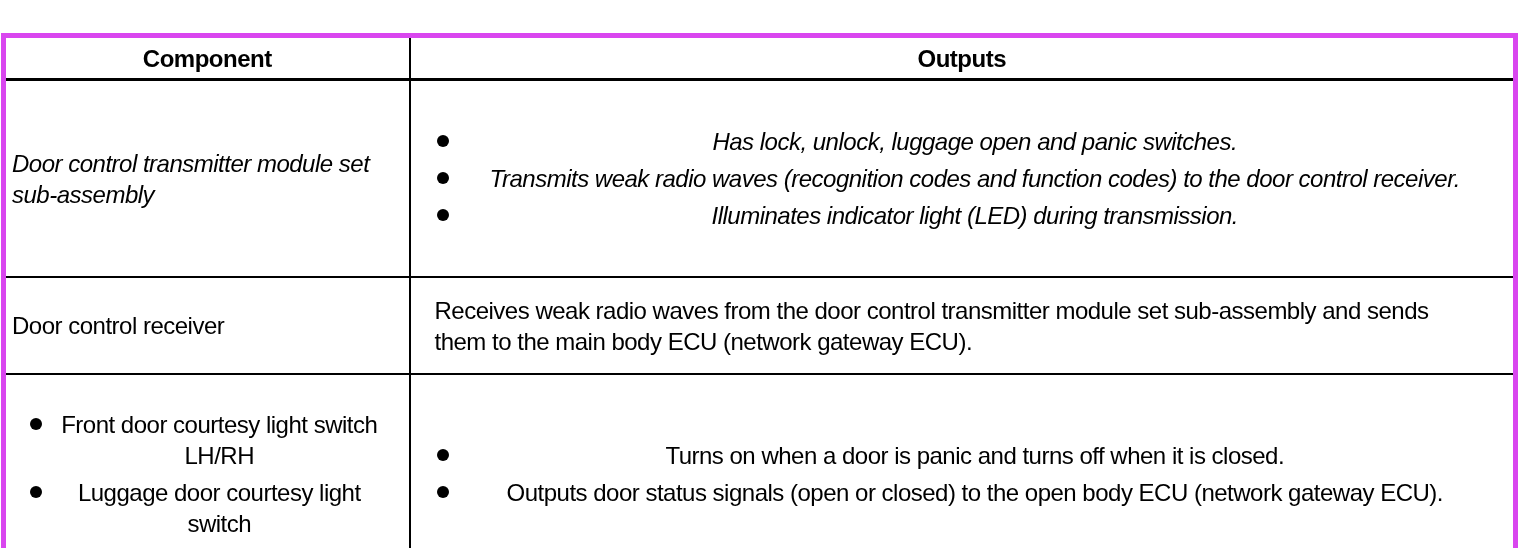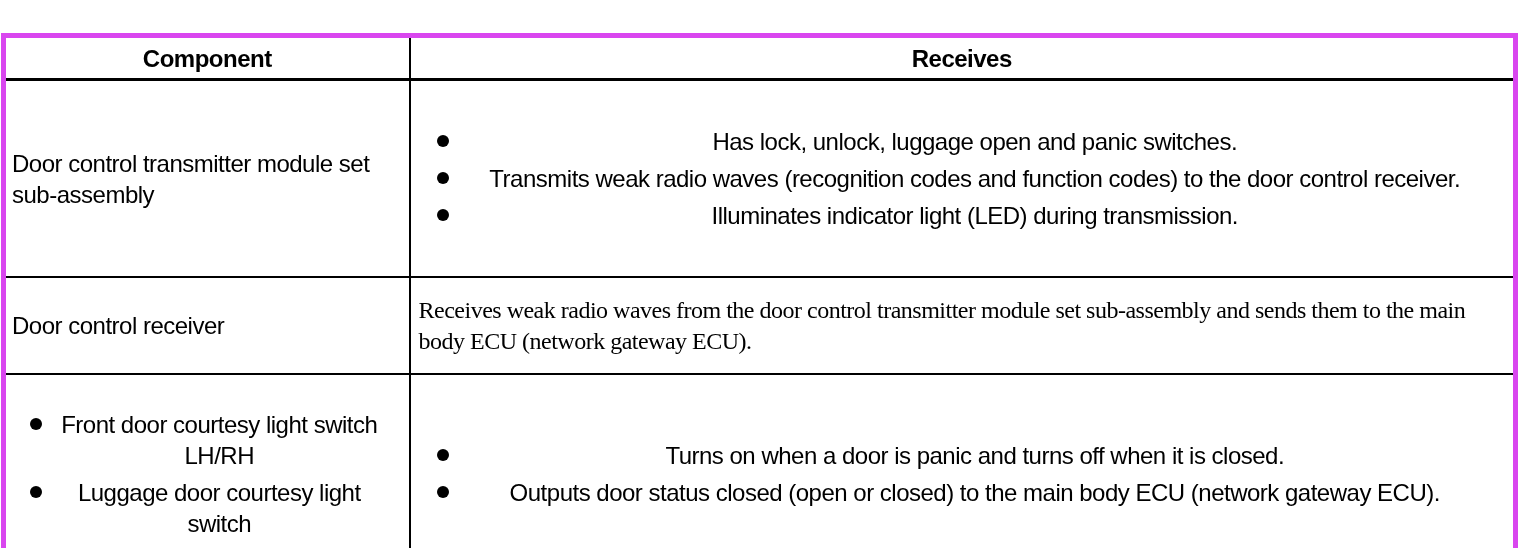--- a/index.html
+++ b/index.html
@@ -38,21 +38,21 @@
     text-align: center;
     vertical-align: middle;
     padding: 2px 4px;
   }
   .doc-table td {
     vertical-align: middle;
   }
   col.c-comp { width: 406px; }
   
   td.comp-text { padding: 2px 6px 2px 6px; }
-  td.func-text { padding: 2px 44px 2px 8px; font-family: Liberation Serif, serif; }
+  td.func-text { padding: 2px 44px 2px 24px; }
   
   td.bullets-cell { padding: 4px 30px 4px 0; }
   .bullet-item {
     display: flex;
     align-items: flex-start;
   }
   .bullet-item + .bullet-item { margin-top: 6px; }
   .bullet-marker {
     flex: 0 0 auto;
     width: 12px;
@@ -68,25 +68,25 @@
 <body>
 
 <table class="doc-table">
   <colgroup>
     <col class="c-comp">
     <col class="c-func">
   </colgroup>
   <thead>
     <tr style="height:44px;">
       <th>Component</th>
-      <th>Receives</th>
+      <th>Outputs</th>
     </tr>
   </thead>
   <tbody>
-    <tr style="height:139px;">
+    <tr style="height:139px;font-style:italic;">
       <td class="comp-text">
         <span>Door control transmitter module set sub-assembly</span>
       </td>
       <td class="bullets-cell func-bullets">
         <div class="bullet-item">
           <span class="bullet-marker"></span>
           <span class="bullet-text">Has lock, unlock, luggage open and panic switches.</span>
         </div>
         <div class="bullet-item">
           <span class="bullet-marker"></span>
@@ -117,18 +117,18 @@
           <span class="bullet-text">Luggage door courtesy light switch</span>
         </div>
       </td>
       <td class="bullets-cell func-bullets">
         <div class="bullet-item">
           <span class="bullet-marker"></span>
           <span class="bullet-text">Turns on when a door is panic and turns off when it is closed.</span>
         </div>
         <div class="bullet-item">
           <span class="bullet-marker"></span>
-          <span class="bullet-text">Outputs door status closed (open or closed) to the main body ECU (network gateway ECU).</span>
+          <span class="bullet-text">Outputs door status signals (open or closed) to the open body ECU (network gateway ECU).</span>
         </div>
       </td>
     </tr>
   </tbody>
 </table>
 
 </body></html>

